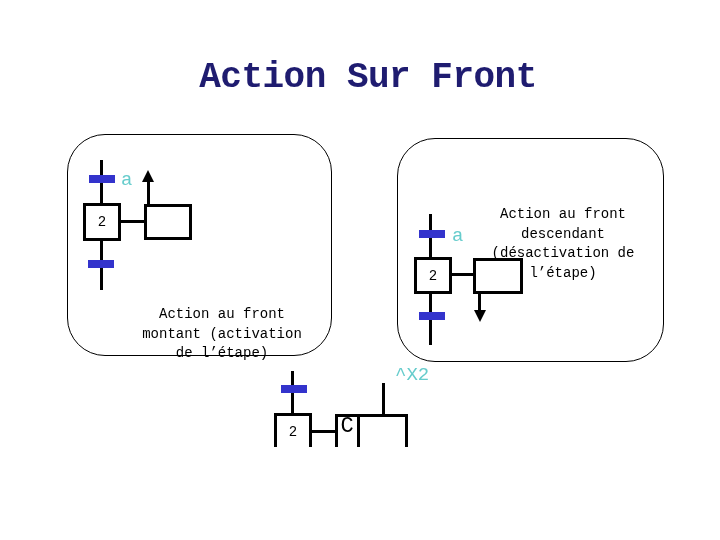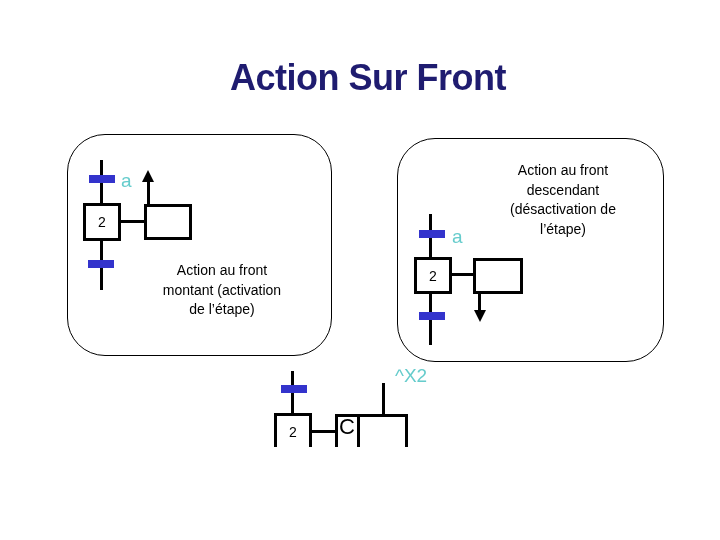--- a/index.html
+++ b/index.html
@@ -1,18 +1,18 @@
 <!DOCTYPE html>
 <html><head>
 <meta charset="utf-8">
 <style>
   html,body { margin:0; padding:0; background:#ffffff; }
   .slide {
     position:relative; width:720px; height:447px; background:#ffffff;
-    font-family:Liberation Sans, sans-serif; overflow:hidden;
+    font-family:Liberation Mono, monospace; overflow:hidden;
   }
   .title {
     position:absolute; top:57px; left:8px; width:720px; text-align:center;
     font-size:36px; font-weight:bold; color:#1f1c70; letter-spacing:-0.5px;
   }
   .panel {
     position:absolute; border:1.5px solid #000; border-radius:38px; background:#fff;
   }
   #panel-left  { left:67px;  top:134px; width:263px; height:220px; }
   #panel-right { left:397px; top:138px; width:265px; height:222px; }
@@ -25,21 +25,21 @@
     box-sizing:border-box; background:#fff;
     display:flex; align-items:center; justify-content:center;
     font-size:14px; color:#000;
   }
   .action {
     position:absolute; border:3px solid #000; box-sizing:border-box; background:#fff;
   }
   .elabel { position:absolute; color:#66cccc; font-size:19px; line-height:19px; }
   .caption {
     position:absolute; text-align:center; color:#000;
-    font-size:14px; line-height:19.5px; white-space:pre-line;
+    font-size:14px; line-height:19.5px; white-space:pre-line;margin-top:44px;
   }
   .action-letter {
     position:absolute; font-size:22px; line-height:22px; color:#000; text-align:center;
   }
   .arrow-up {
     position:absolute; width:0; height:0;
     border-left:6px solid transparent; border-right:6px solid transparent;
     border-bottom:12px solid #000;
   }
   .arrow-down {

